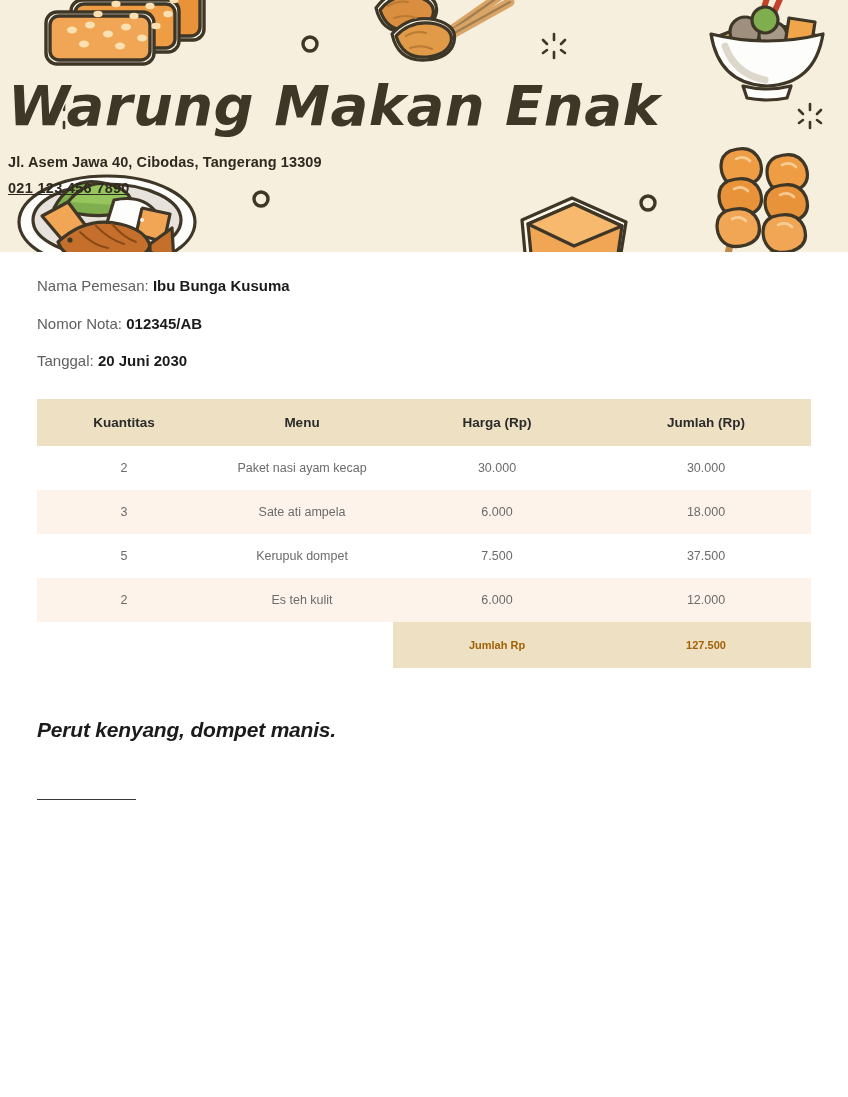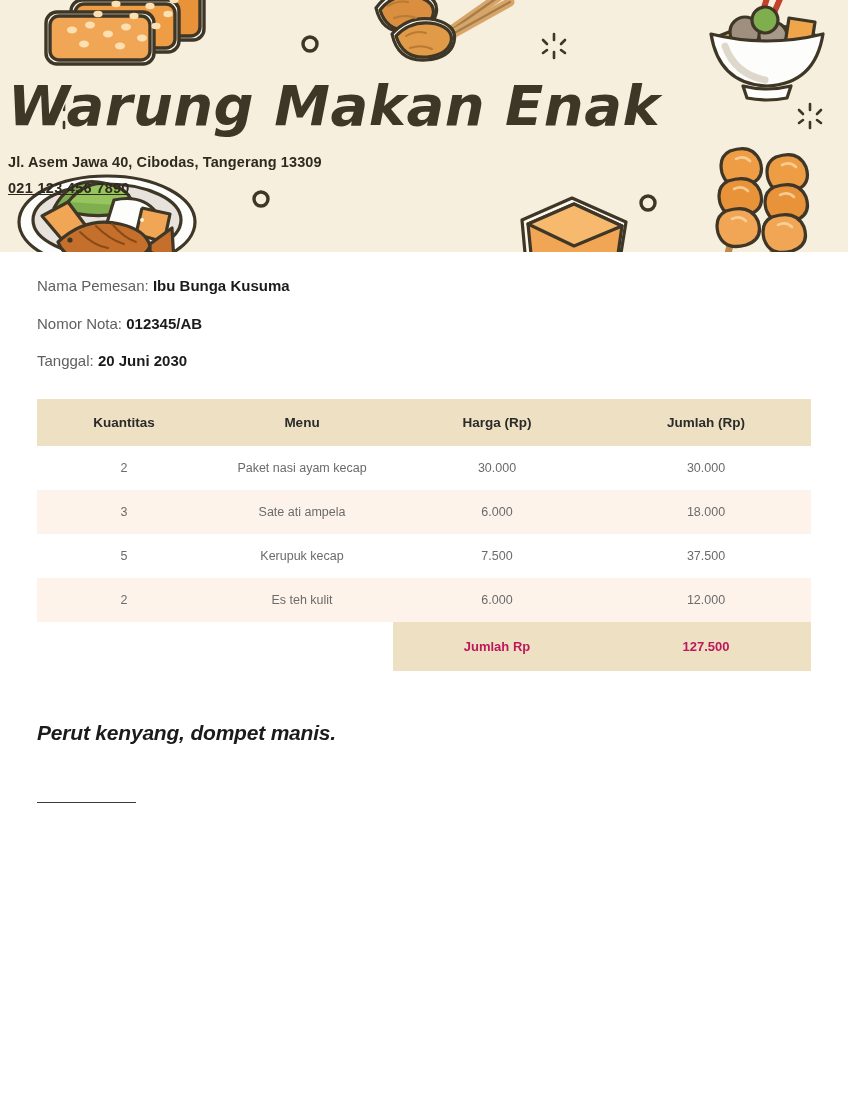--- a/index.html
+++ b/index.html
@@ -118,23 +118,23 @@
   .col-menu  { width: 182px; }
   .col-price { width: 208px; }
   .col-sum   { width: 210px; }
 
   .total-row td {
     padding: 0;
     background: #ffffff !important;
   }
   .total-row td.filled {
     background: #eee0c3 !important;
-    font-size: 13px;
-    font-weight: bold;
-    color: #be185d;
+    font-size: 11px;
+    font-weight: bold;
+    color: #a16207;
     padding: 17px 4px;
   }
 
   
   .tagline {
     margin: 50px 0 0 37px;
     font-size: 21px;
     font-weight: bold;
     font-style: italic;
     color: #1b1b1b;
@@ -374,21 +374,21 @@
           <td>30.000</td>
         </tr>
         <tr class="even">
           <td>3</td>
           <td>Sate ati ampela</td>
           <td>6.000</td>
           <td>18.000</td>
         </tr>
         <tr class="odd">
           <td>5</td>
-          <td>Kerupuk kecap</td>
+          <td>Kerupuk dompet</td>
           <td>7.500</td>
           <td>37.500</td>
         </tr>
         <tr class="even">
           <td>2</td>
           <td>Es teh kulit</td>
           <td>6.000</td>
           <td>12.000</td>
         </tr>
         <tr class="total-row">

